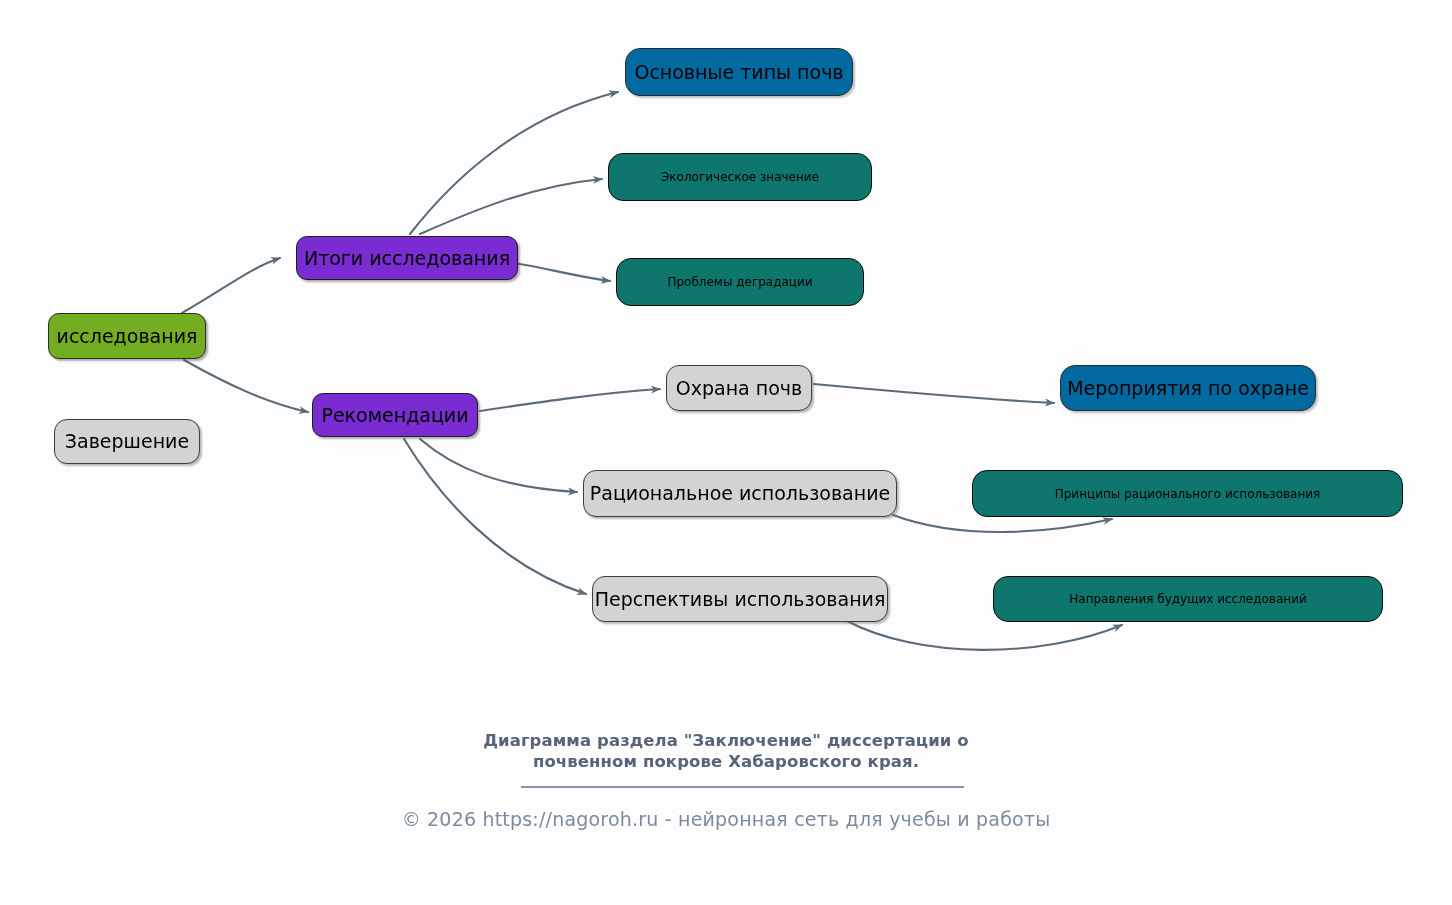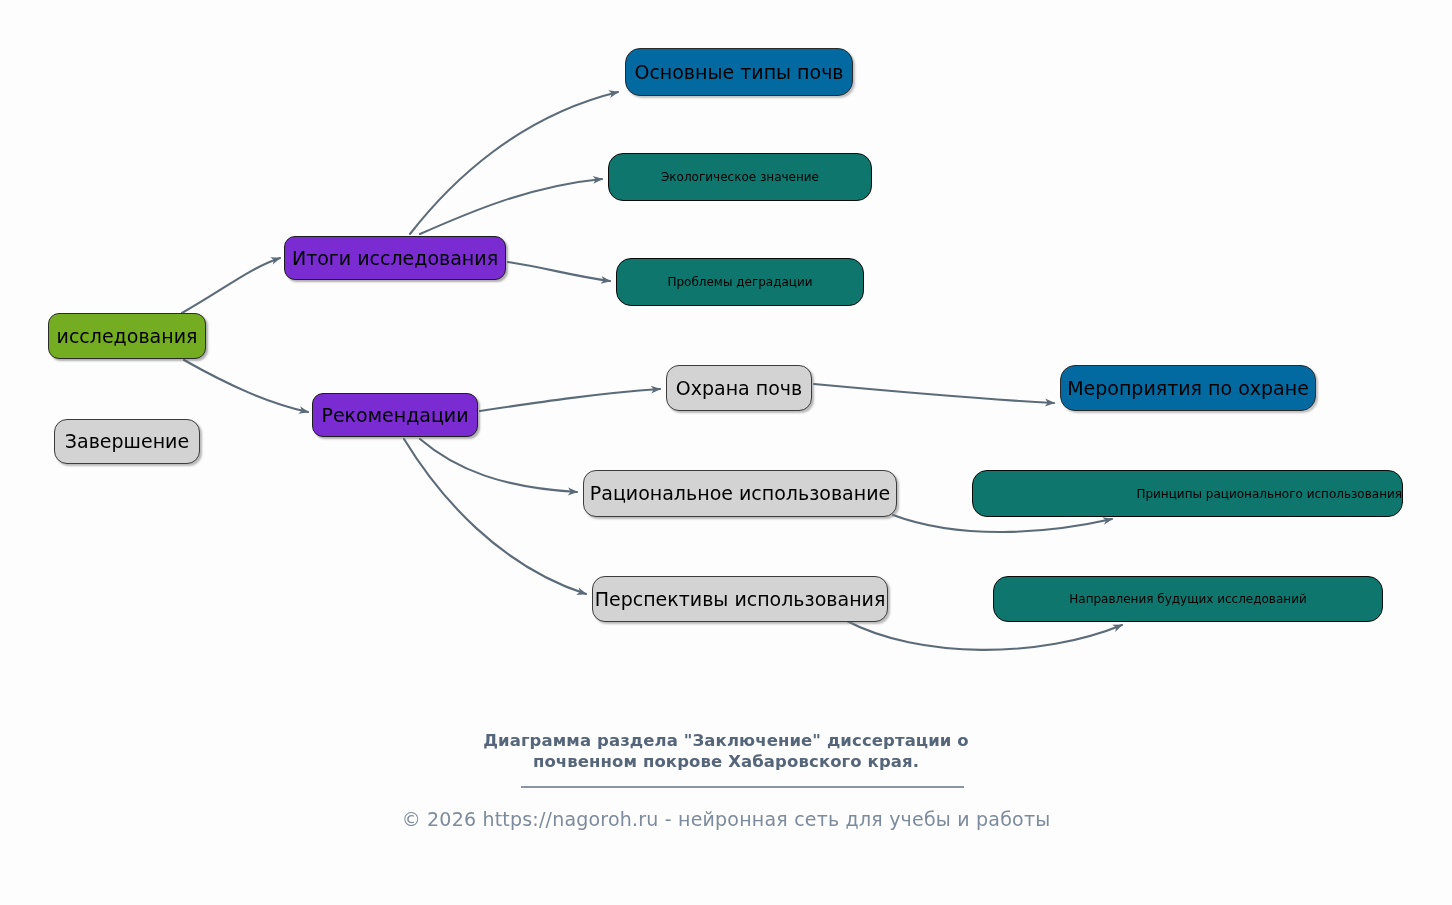--- a/index.html
+++ b/index.html
@@ -132,21 +132,21 @@
       </g>
   </svg>
 
   <div id="nodes">
       <div class="node n-green" style="left: 48px; top: 313px; width: 158px; height: 46px;">
         <span class="node-label">исследования</span>
       </div>
       <div class="node n-gray" style="left: 54px; top: 419px; width: 146px; height: 45px;">
         <span class="node-label">Завершение</span>
       </div>
-      <div class="node n-purple" style="left: 284px; top: 236px; width: 222px; height: 44px;">
+      <div class="node n-purple" style="left: 296px; top: 236px; width: 222px; height: 44px;">
         <span class="node-label">Итоги исследования</span>
       </div>
       <div class="node n-purple" style="left: 312px; top: 393px; width: 166px; height: 44px;">
         <span class="node-label">Рекомендации</span>
       </div>
       <div class="node n-white-sh" style="left: 625px; top: 48px; width: 228px; height: 48px;">
         <span class="node-label">Основные типы почв</span>
       </div>
       <div class="node n-white" style="left: 608px; top: 153px; width: 264px; height: 48px;">
         <span class="node-label">Экологическое значение</span>
@@ -159,21 +159,21 @@
       </div>
       <div class="node n-gray" style="left: 583px; top: 470px; width: 314px; height: 47px;">
         <span class="node-label">Рациональное использование</span>
       </div>
       <div class="node n-gray" style="left: 592px; top: 576px; width: 296px; height: 46px;">
         <span class="node-label">Перспективы использования</span>
       </div>
       <div class="node n-white-sh" style="left: 1060px; top: 365px; width: 256px; height: 46px;">
         <span class="node-label">Мероприятия по охране</span>
       </div>
-      <div class="node n-white" style="left: 972px; top: 470px; width: 431px; height: 47px; justify-content: flex-end;">
+      <div class="node n-white" style="left: 972px; top: 470px; width: 431px; height: 47px;">
         <span class="node-label">Принципы рационального использования</span>
       </div>
       <div class="node n-white" style="left: 993px; top: 576px; width: 390px; height: 46px;">
         <span class="node-label">Направления будущих исследований</span>
       </div>
     </div>
 
   <div id="caption">
     <div>Диаграмма раздела "Заключение" диссертации о</div>
     <div>почвенном покрове Хабаровского края.</div>

